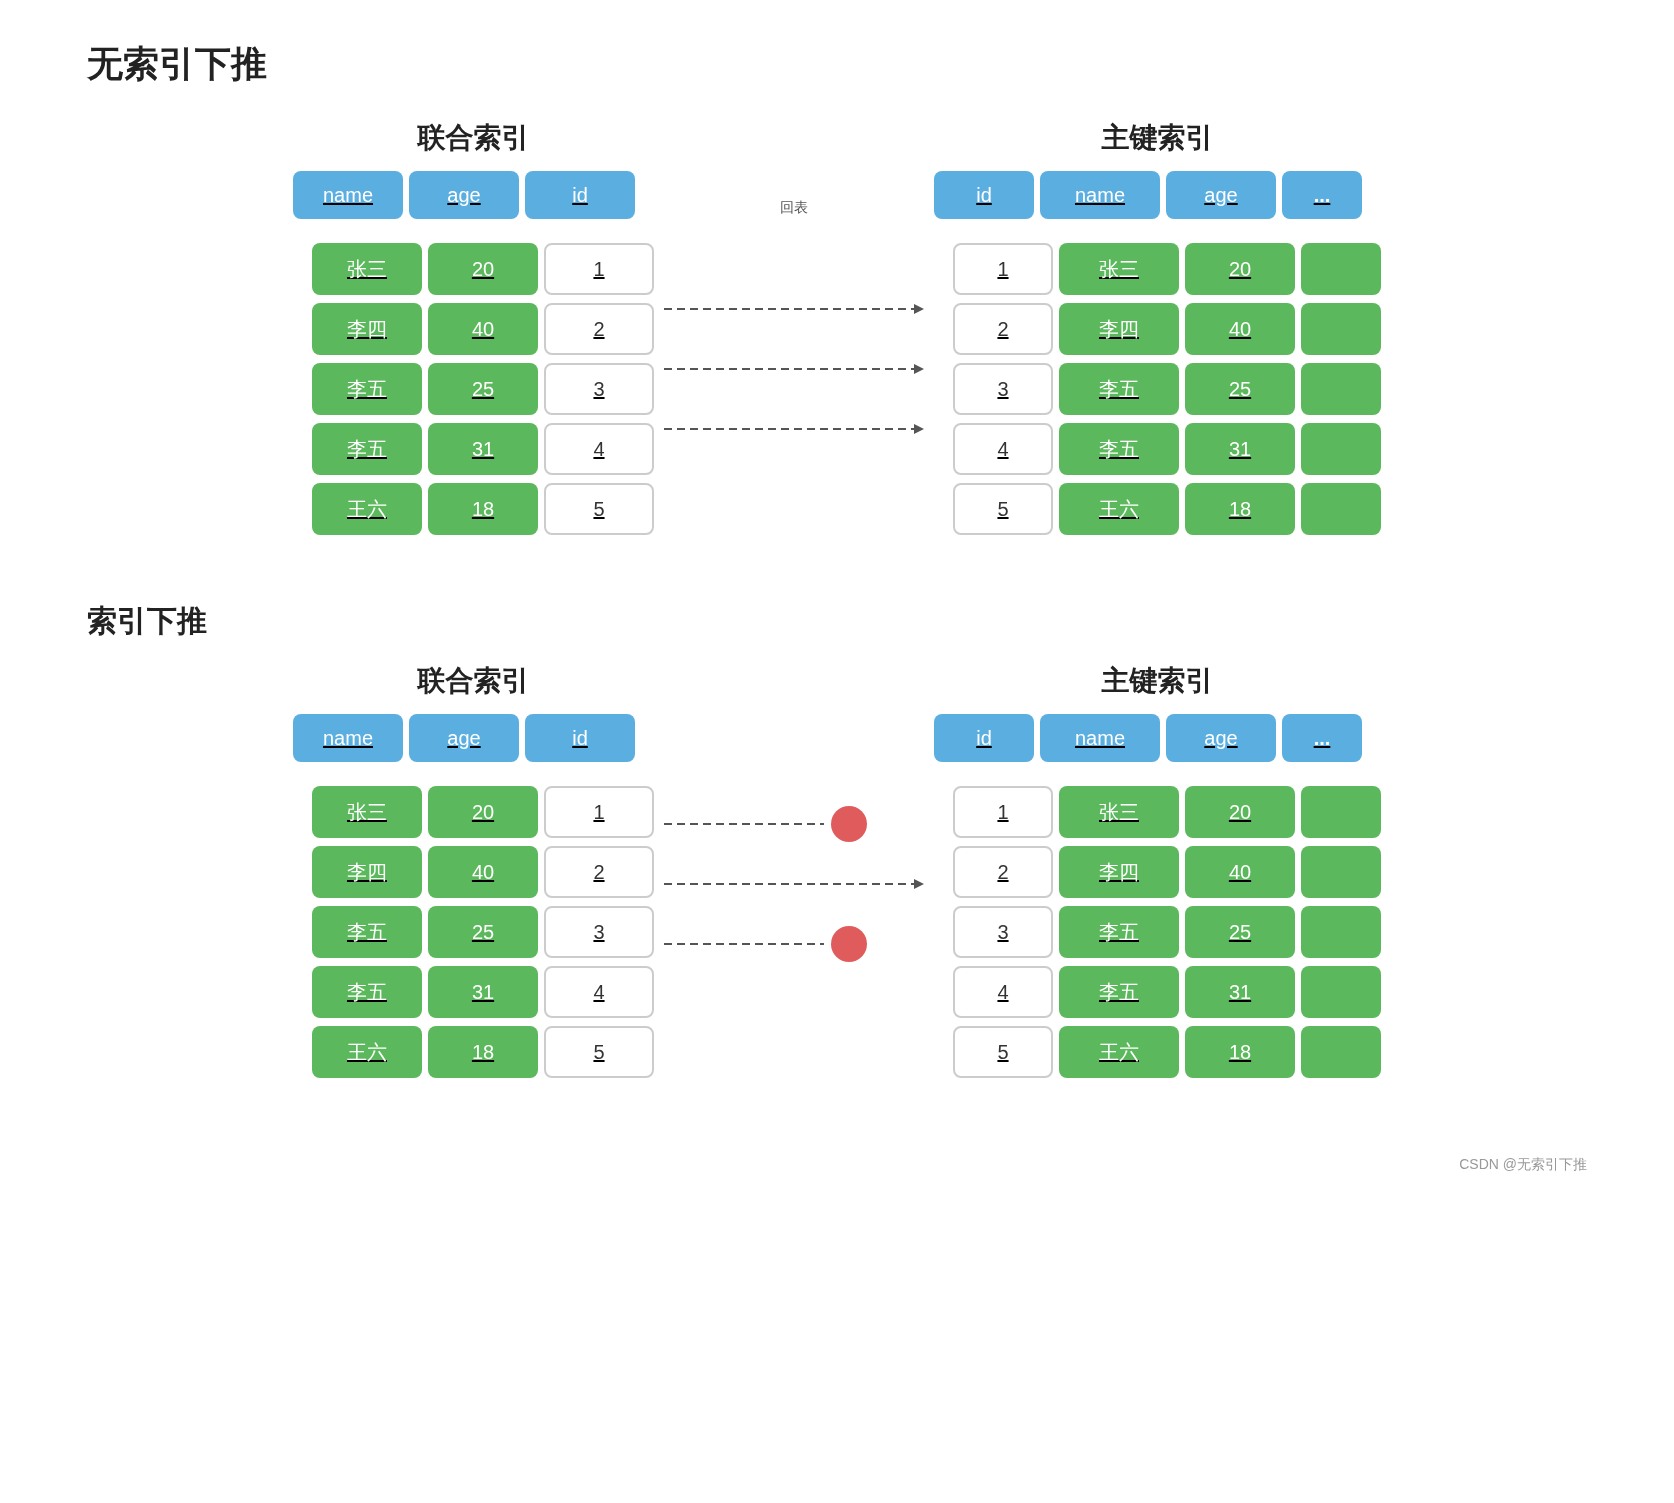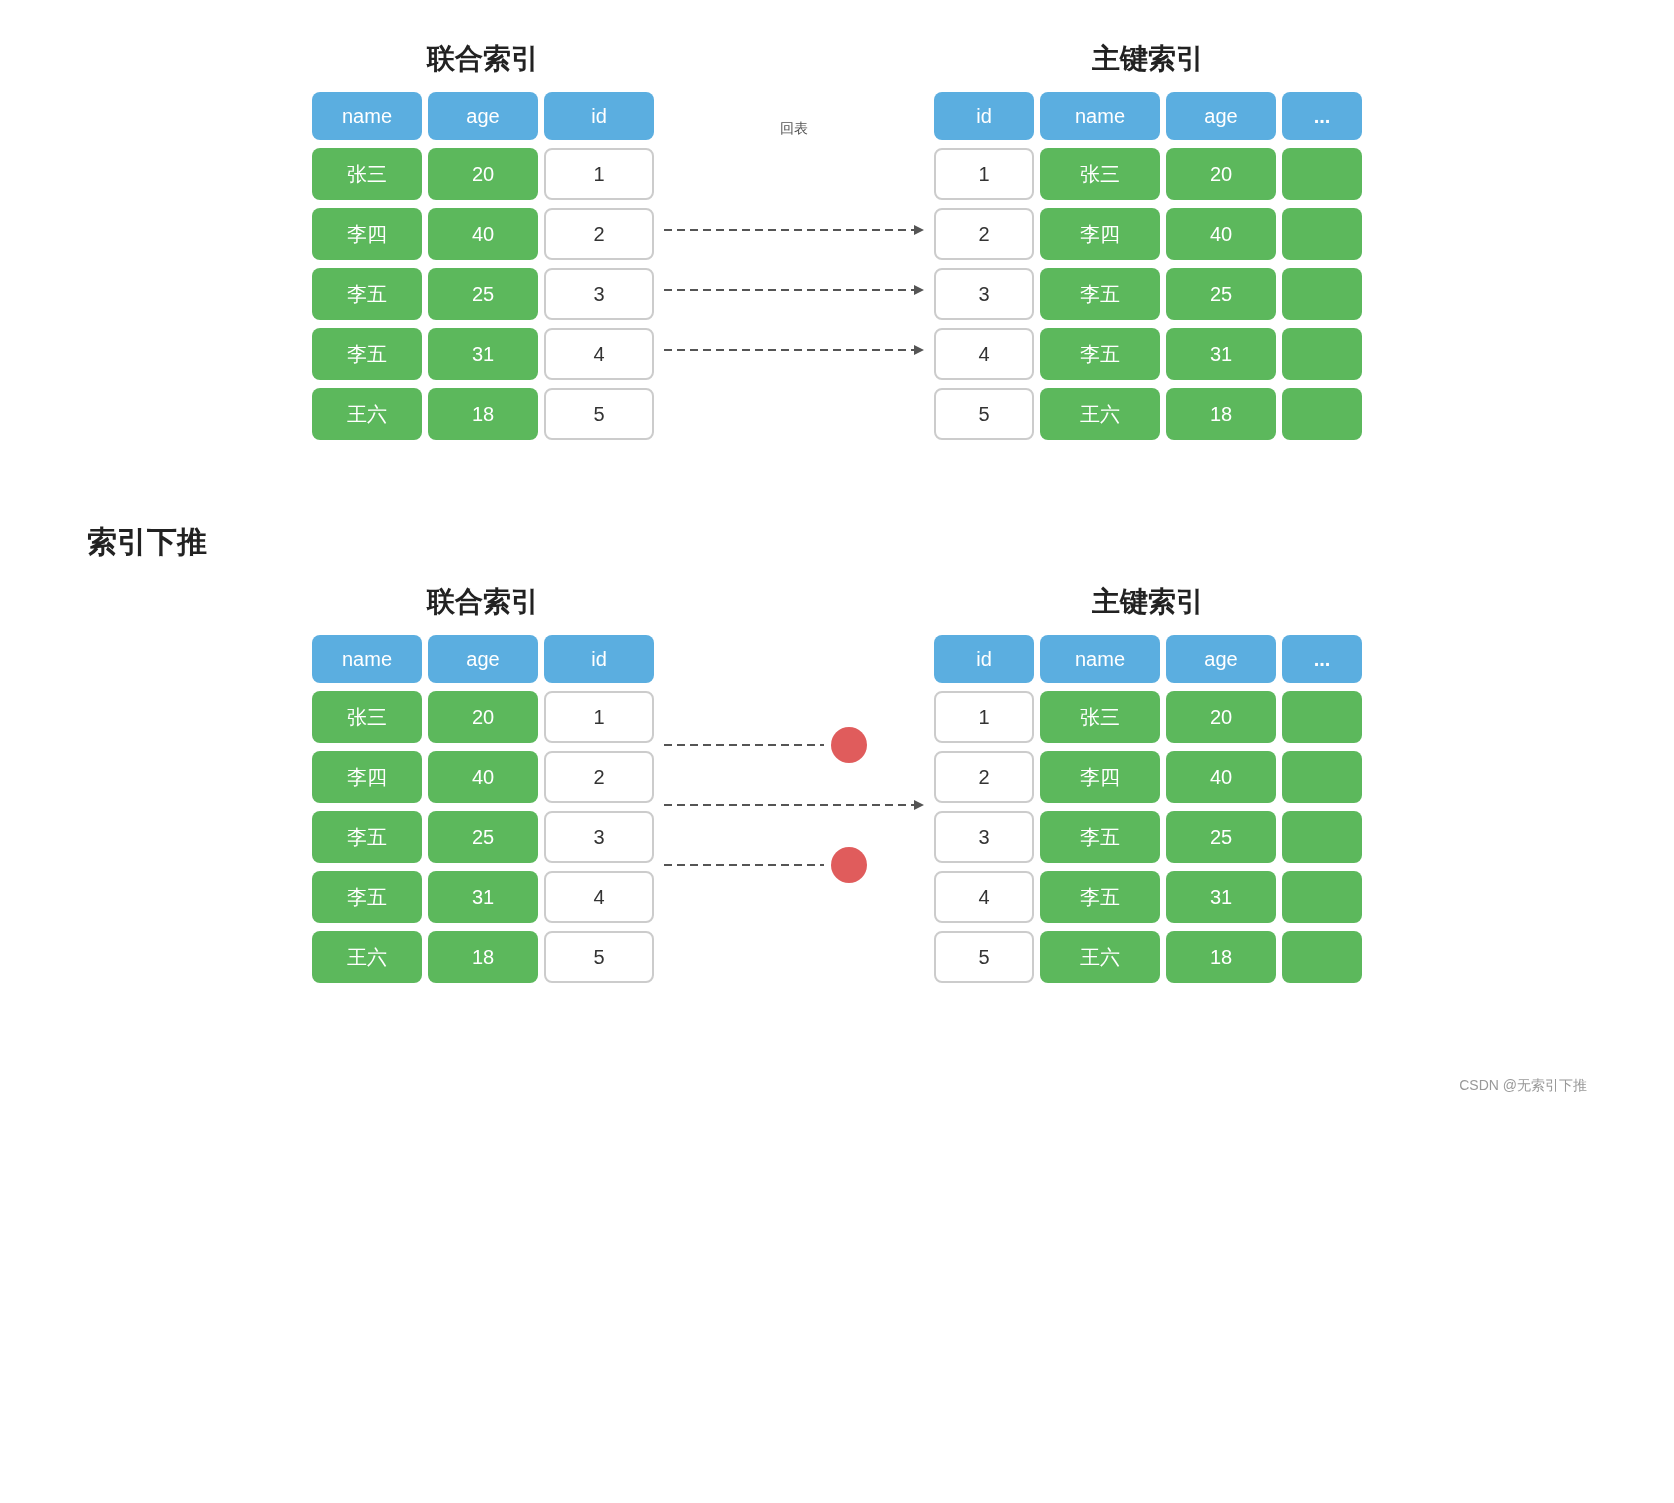--- a/index.html
+++ b/index.html
@@ -40,21 +40,22 @@
       font-weight: bold;
       margin-bottom: 14px;
       color: #222;
     }
 
     .index-table {
       border-collapse: separate;
       border-spacing: 0;
       display: flex;
       flex-direction: column;
-      gap: 0;
+      gap: 16px;
+      text-decoration: underline;
     }
 
     .table-row-header {
       display: flex;
       gap: 6px;
       margin-bottom: 8px;
     }
 
     .table-rows {
       display: flex;
@@ -115,20 +116,21 @@
       display: flex;
       align-items: center;
       justify-content: center;
     }
 
     .row-wrapper {
       display: flex;
       align-items: center;
       gap: 6px;
       position: relative;
+      margin-left: 19px;
     }
 
     .diagram-wrapper {
       position: relative;
       display: flex;
       align-items: flex-start;
       justify-content: center;
       gap: 0;
       width: 100%;
     }
@@ -151,20 +153,21 @@
       text-align: right;
       margin-top: 10px;
       width: 100%;
       max-width: 1500px;
     }
   </style>
 </head>
 <body>
 
 <div class="section">
+  <div class="main-title">无索引下推</div>
 
   <div class="diagram-wrapper">
 
     <div class="left-table-area">
       <div class="table-label">联合索引</div>
       <div class="index-table">
 
         <div class="table-row-header">
           <div class="cell cell-header">name</div>
           <div class="cell cell-header">age</div>

